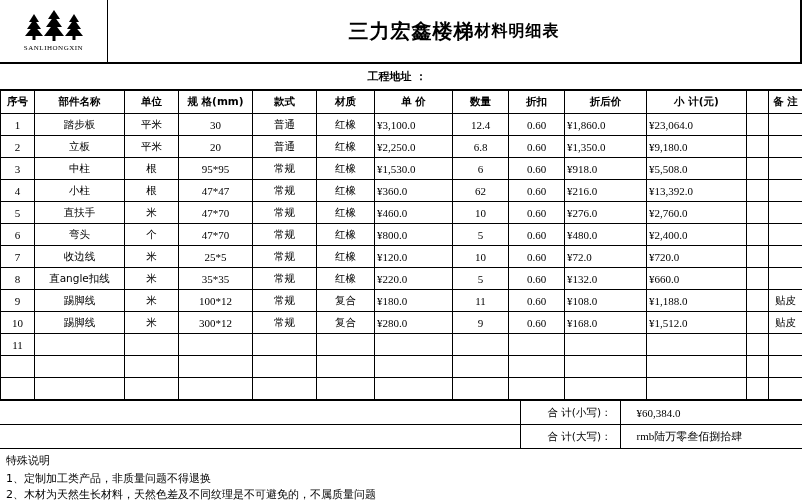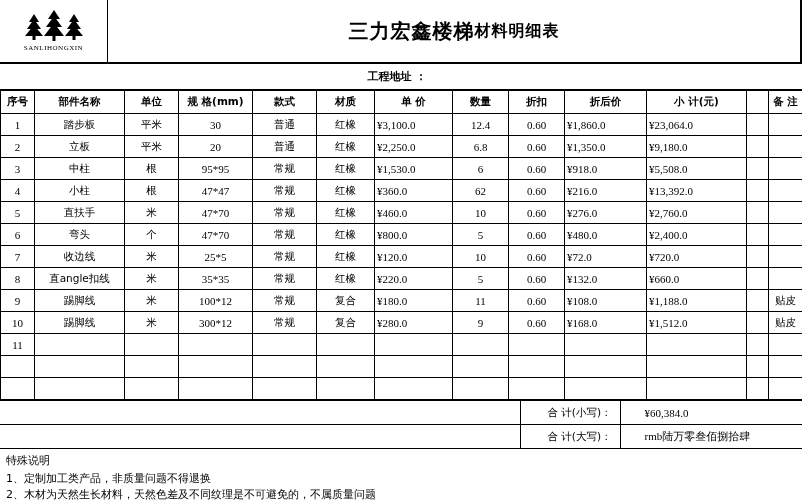--- a/index.html
+++ b/index.html
@@ -167,21 +167,21 @@
     box-sizing: border-box;
   }
   .totals td.blank { border-left: none; border-right: 1px solid #000; }
   .totals td.lbl {
     text-align: right;
     padding-right: 8px;
     font-weight: normal;
   }
   .totals td.val {
     text-align: left;
-    padding-left: 24px;
+    padding-left: 16px;
     font-family: "Liberation Serif", serif;
     font-size: 11px;
   }
 
   
   .notes {
     padding: 4px 6px 0 6px;
     font-size: 11px;
     line-height: 1.5;
     font-family: "DejaVu Sans", sans-serif;

